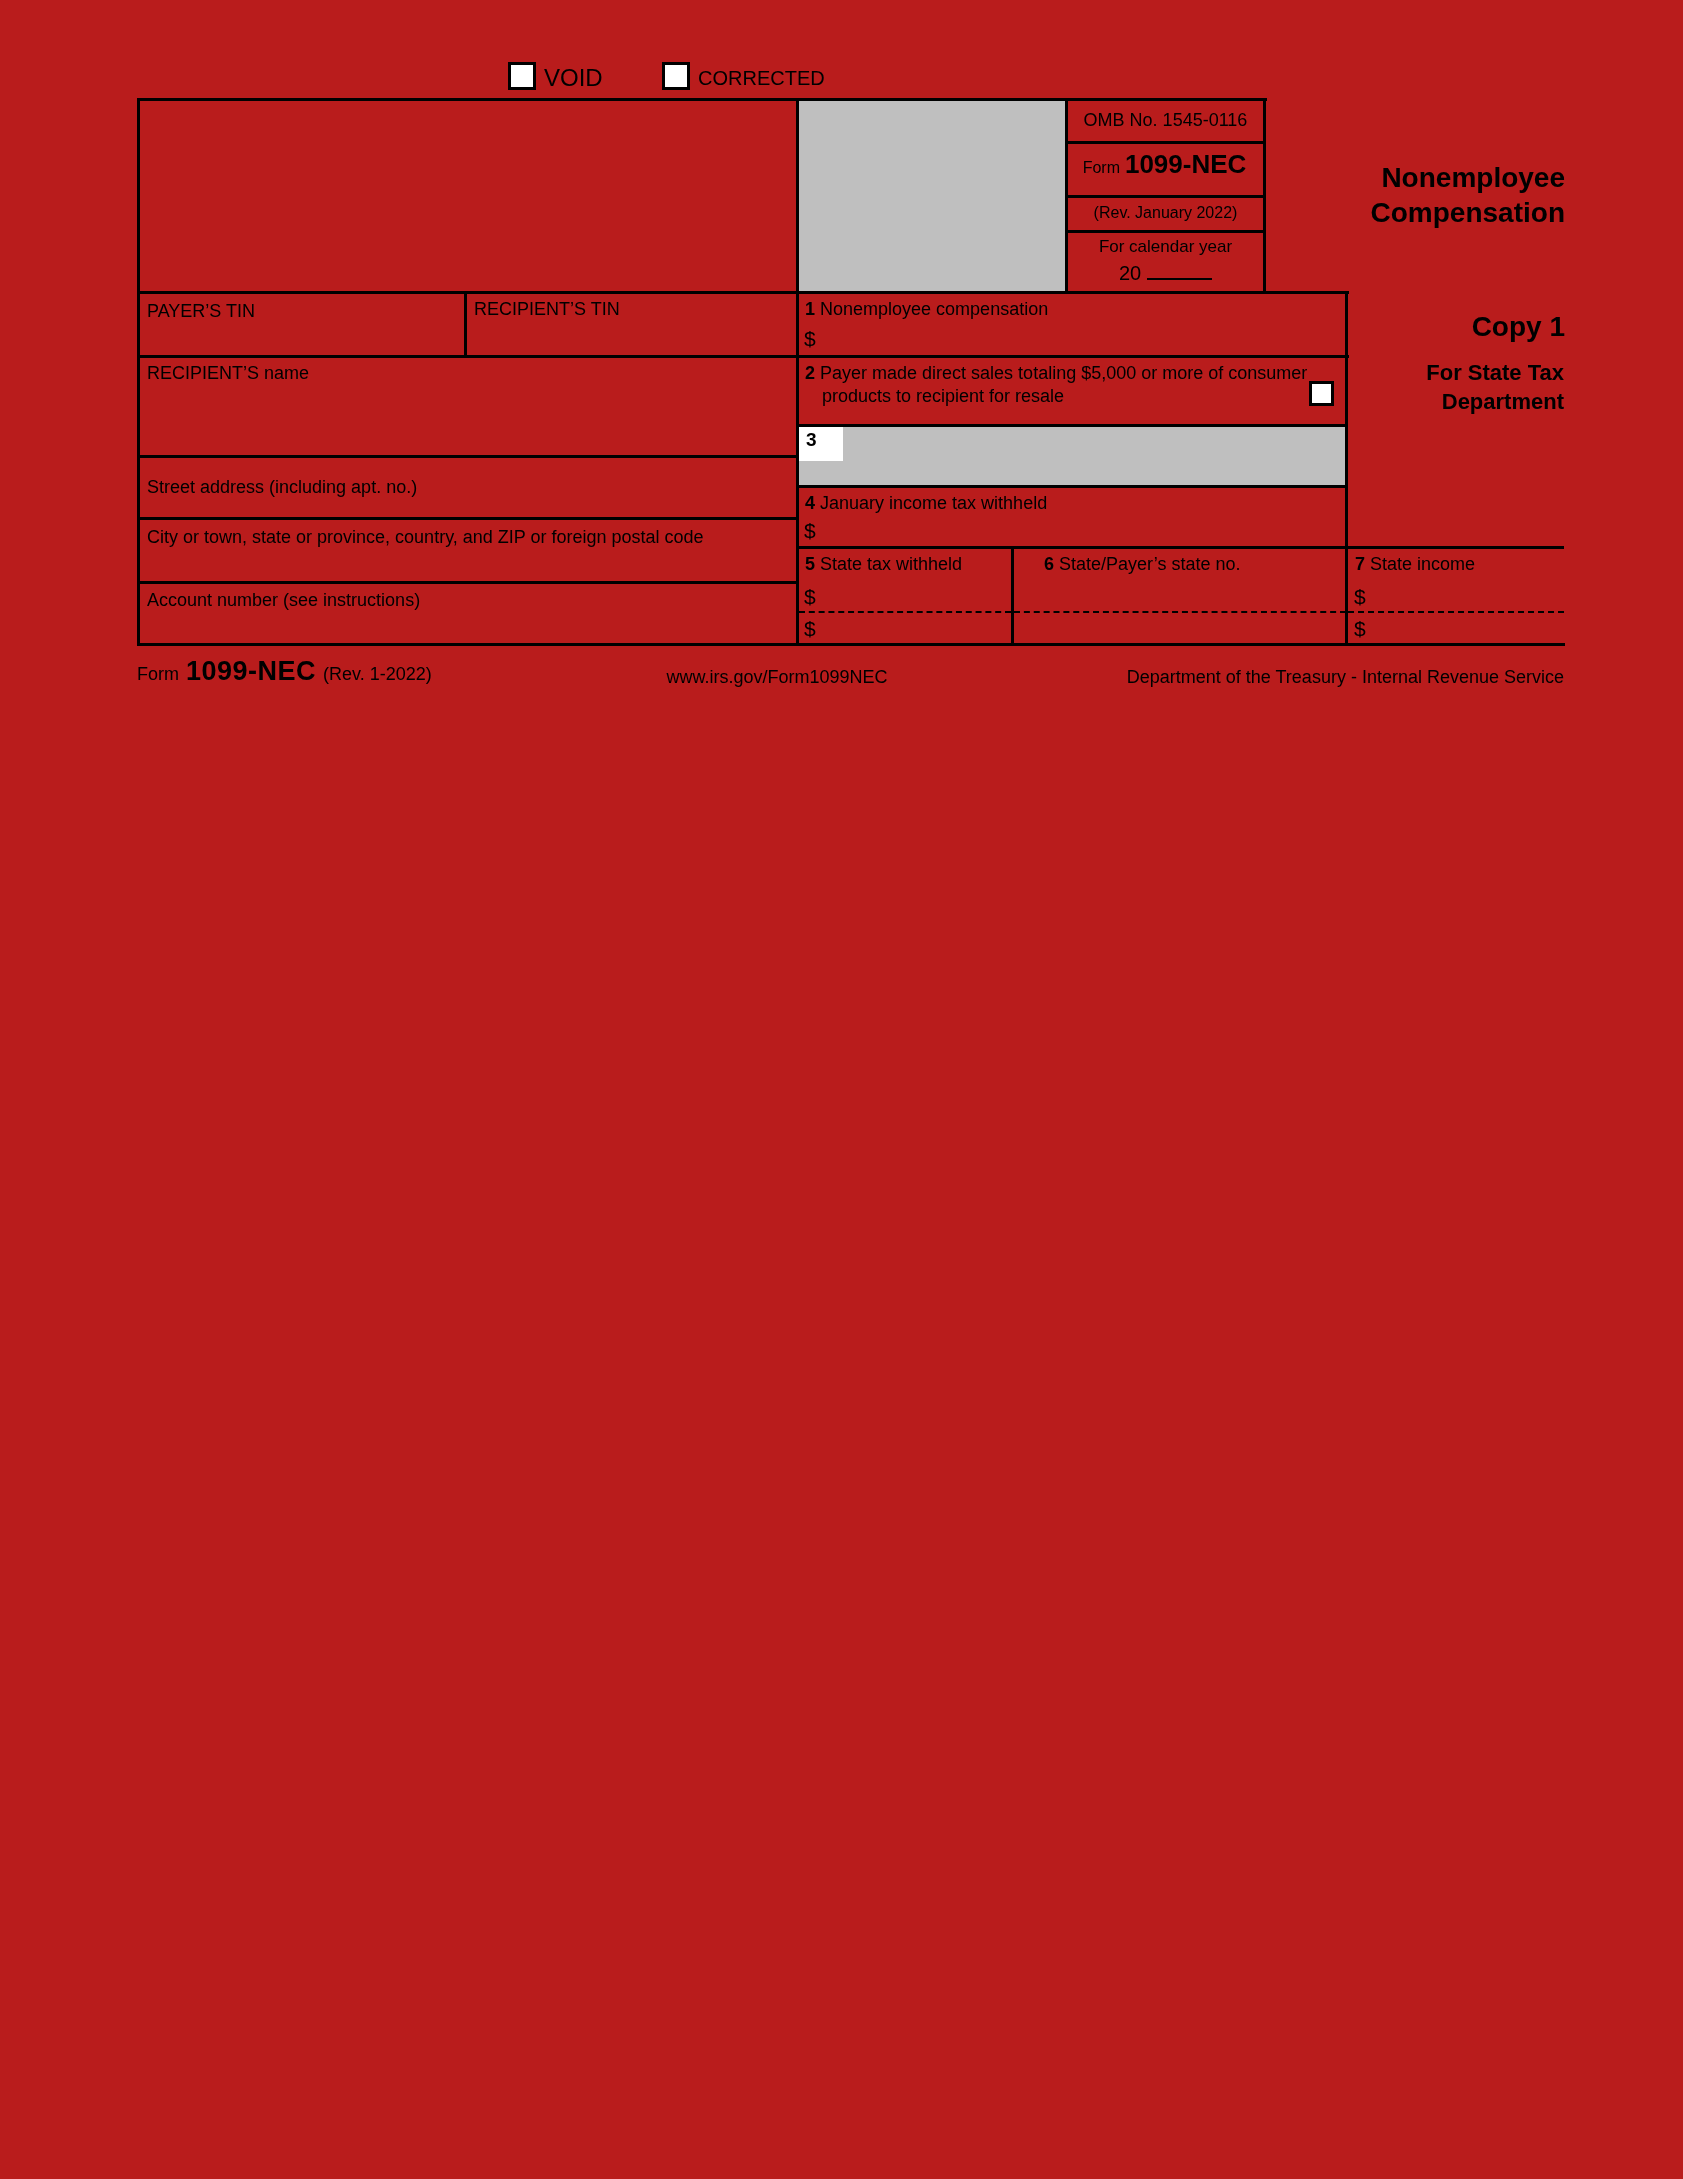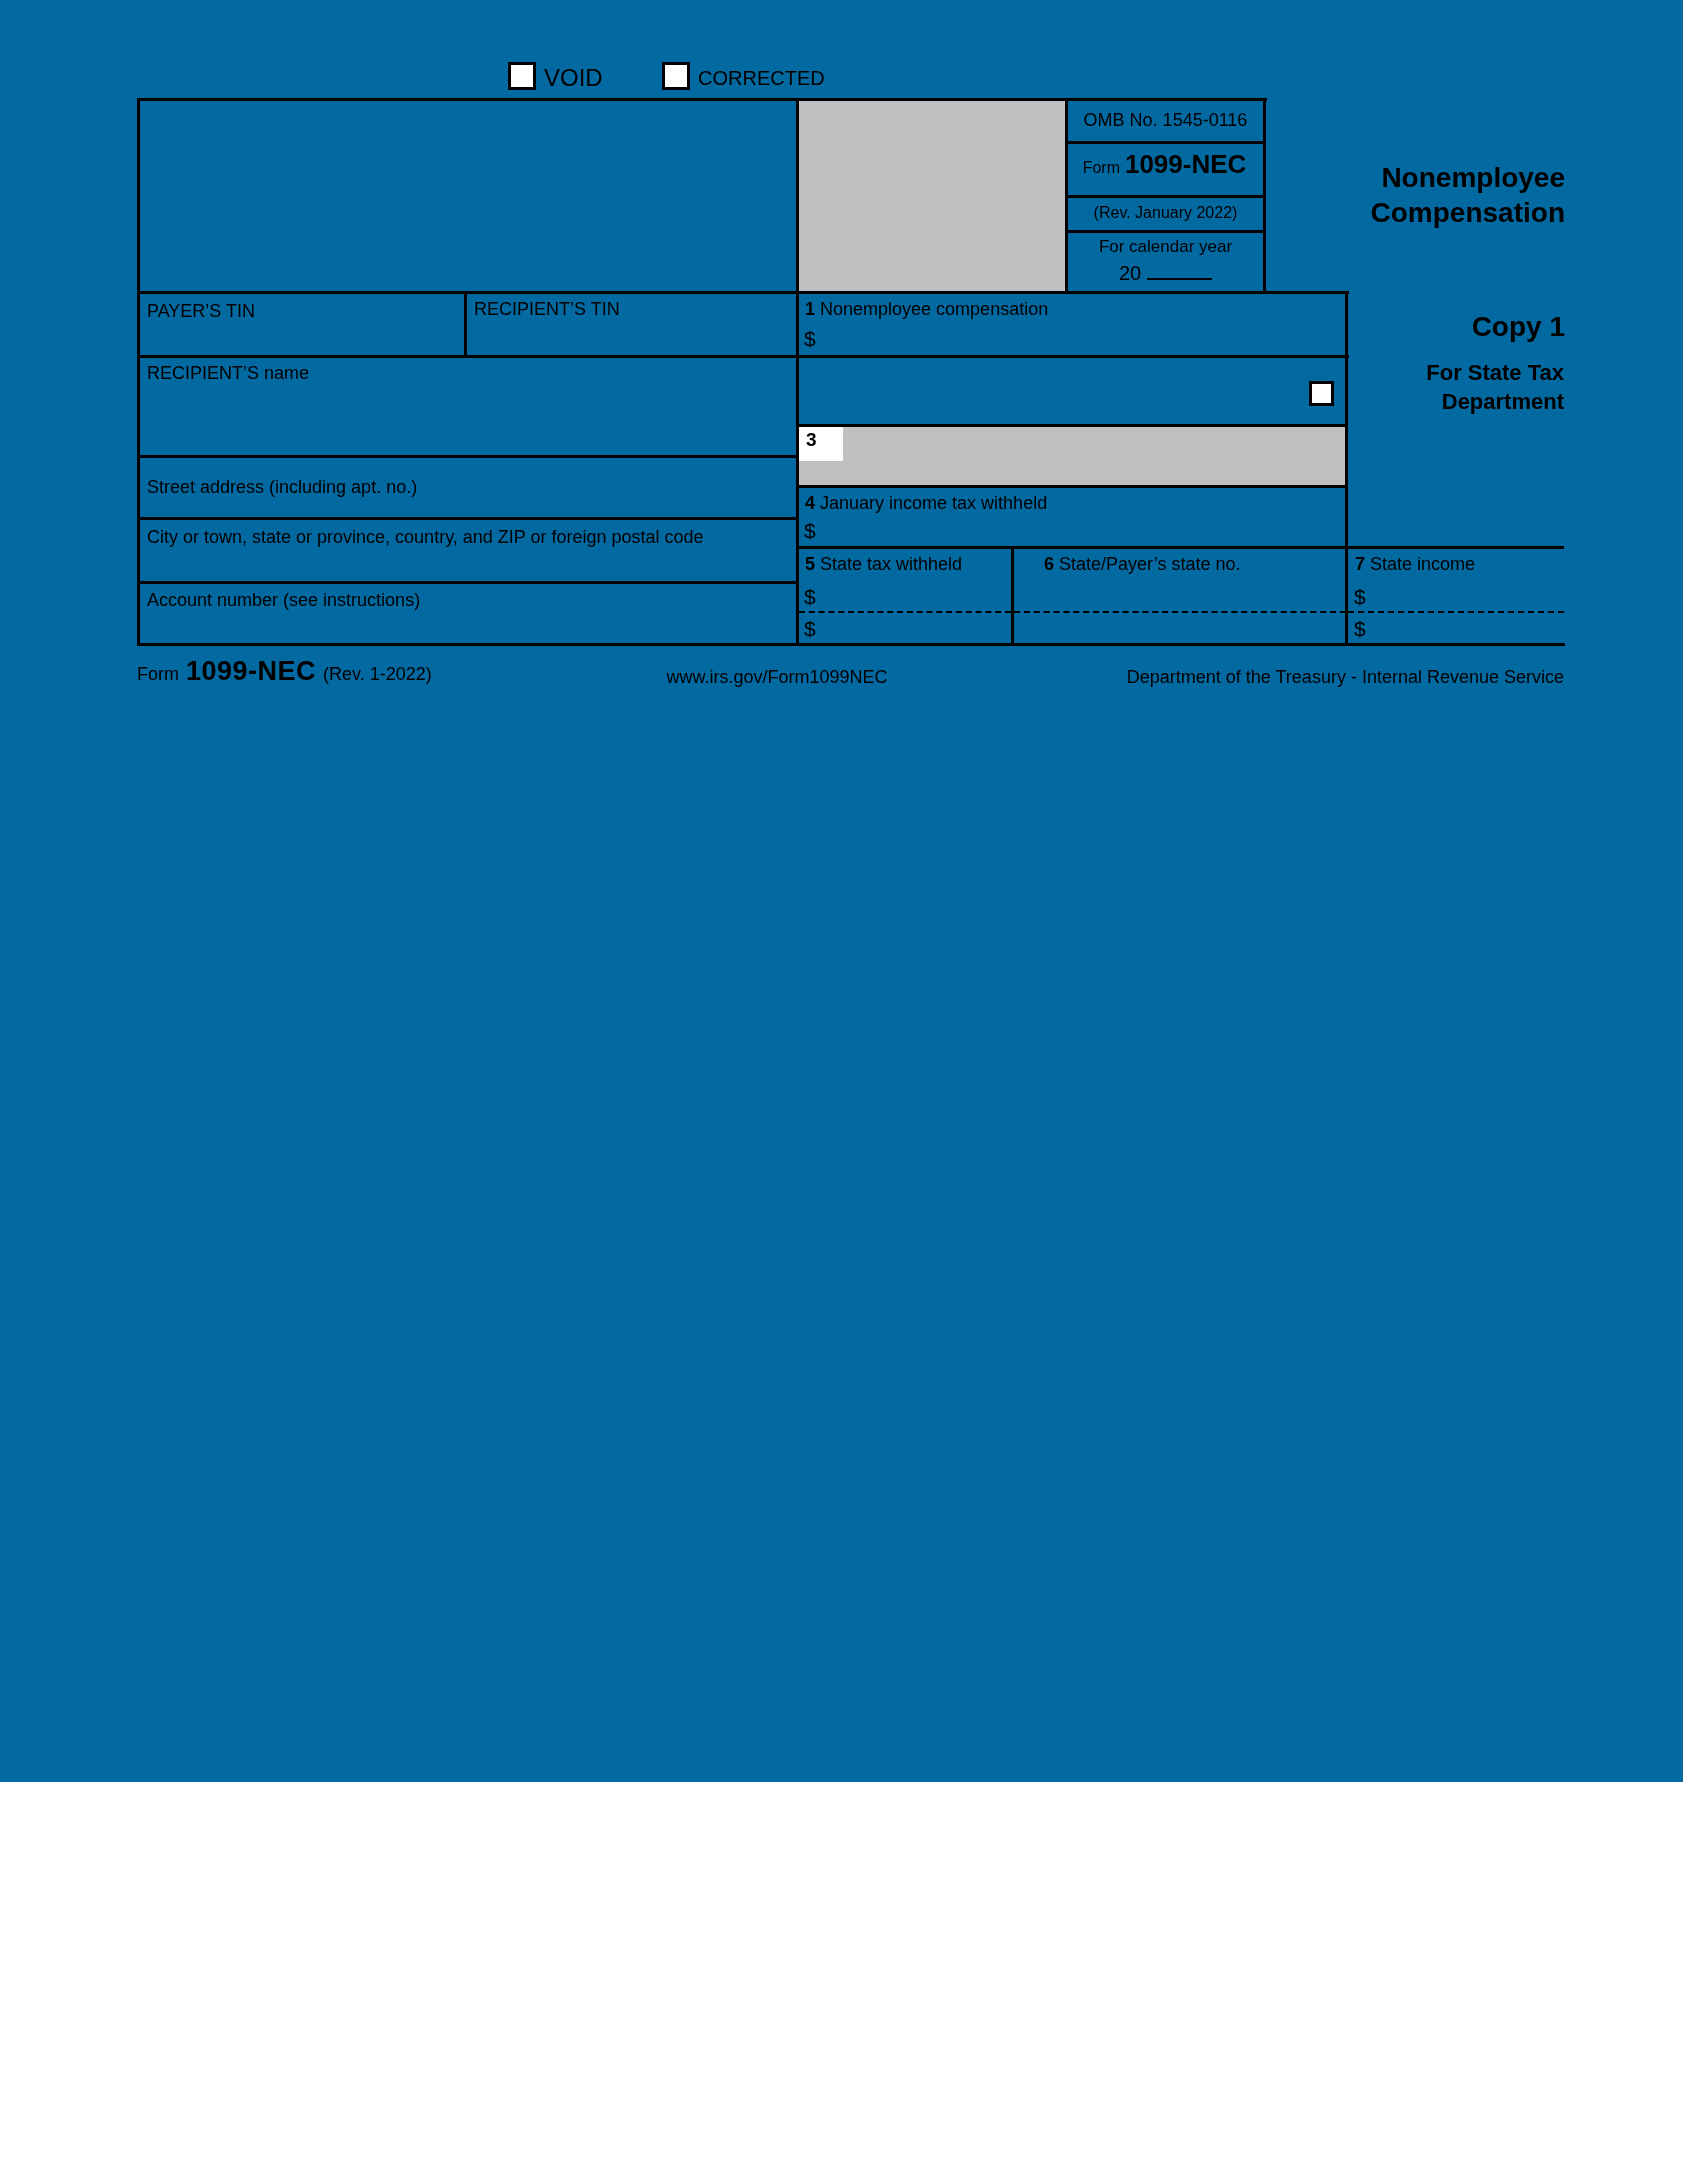--- a/index.html
+++ b/index.html
@@ -1,16 +1,16 @@
 <!DOCTYPE html>
 <html><head>
 <meta charset="utf-8">
 <style>
   html,body{margin:0;padding:0;background:#fff;}
-  .page{position:relative;width:1683px;height:1782px;background:#0369a1;overflow:hidden;
+  .page{position:relative;width:1683px;height:2179px;background:#b91c1c;overflow:hidden;
         font-family:"Liberation Sans","DejaVu Sans",sans-serif;color:#000;}
   .hline{position:absolute;height:3px;background:#000;}
   .vline{position:absolute;width:3px;background:#000;}
   .dash{position:absolute;height:0;border-top:2px dashed #000;}
   .gray{position:absolute;}
   .lbl{position:absolute;font-size:18px;line-height:22px;}
   .lbl b{font-weight:bold;}
   .cur{position:absolute;font-size:21px;line-height:21px;}
   .cb{position:absolute;border:3px solid #000;background:#fff;}
   .input{position:absolute;background:transparent;}
@@ -89,20 +89,23 @@
   <div class="lbl" style="left:147px;top:362px">RECIPIENT’S name</div>
   <div class="lbl" style="left:147px;top:476px">Street address (including apt. no.)</div>
   <div class="lbl" style="left:147px;top:526px">City or town, state or province, country, and ZIP or foreign postal code</div>
   <div class="lbl" style="left:147px;top:589px">Account number (see instructions)</div>
 
   <div class="lbl" style="left:805px;top:298px">
     <b>1</b> <span>Nonemployee compensation</span>
   </div>
   <div class="cur" style="left:804px;top:328px">$</div>
 
+  <div class="lbl" style="left:805px;top:362px;width:495px;padding-left:17px;text-indent:-17px;line-height:23px">
+    <b>2</b> <span>Payer made direct sales totaling $5,000 or more of consumer products to recipient for resale</span>
+  </div>
   <div class="cb" style="left:1309px;top:381px;width:19px;height:19px"></div>
 
   <div class="lbl" style="left:805px;top:492px">
     <b>4</b> <span>January income tax withheld</span>
   </div>
   <div class="cur" style="left:804px;top:520px">$</div>
 
   <div class="lbl" style="left:805px;top:553px">
     <b>5</b> <span>State tax withheld</span>
   </div>

